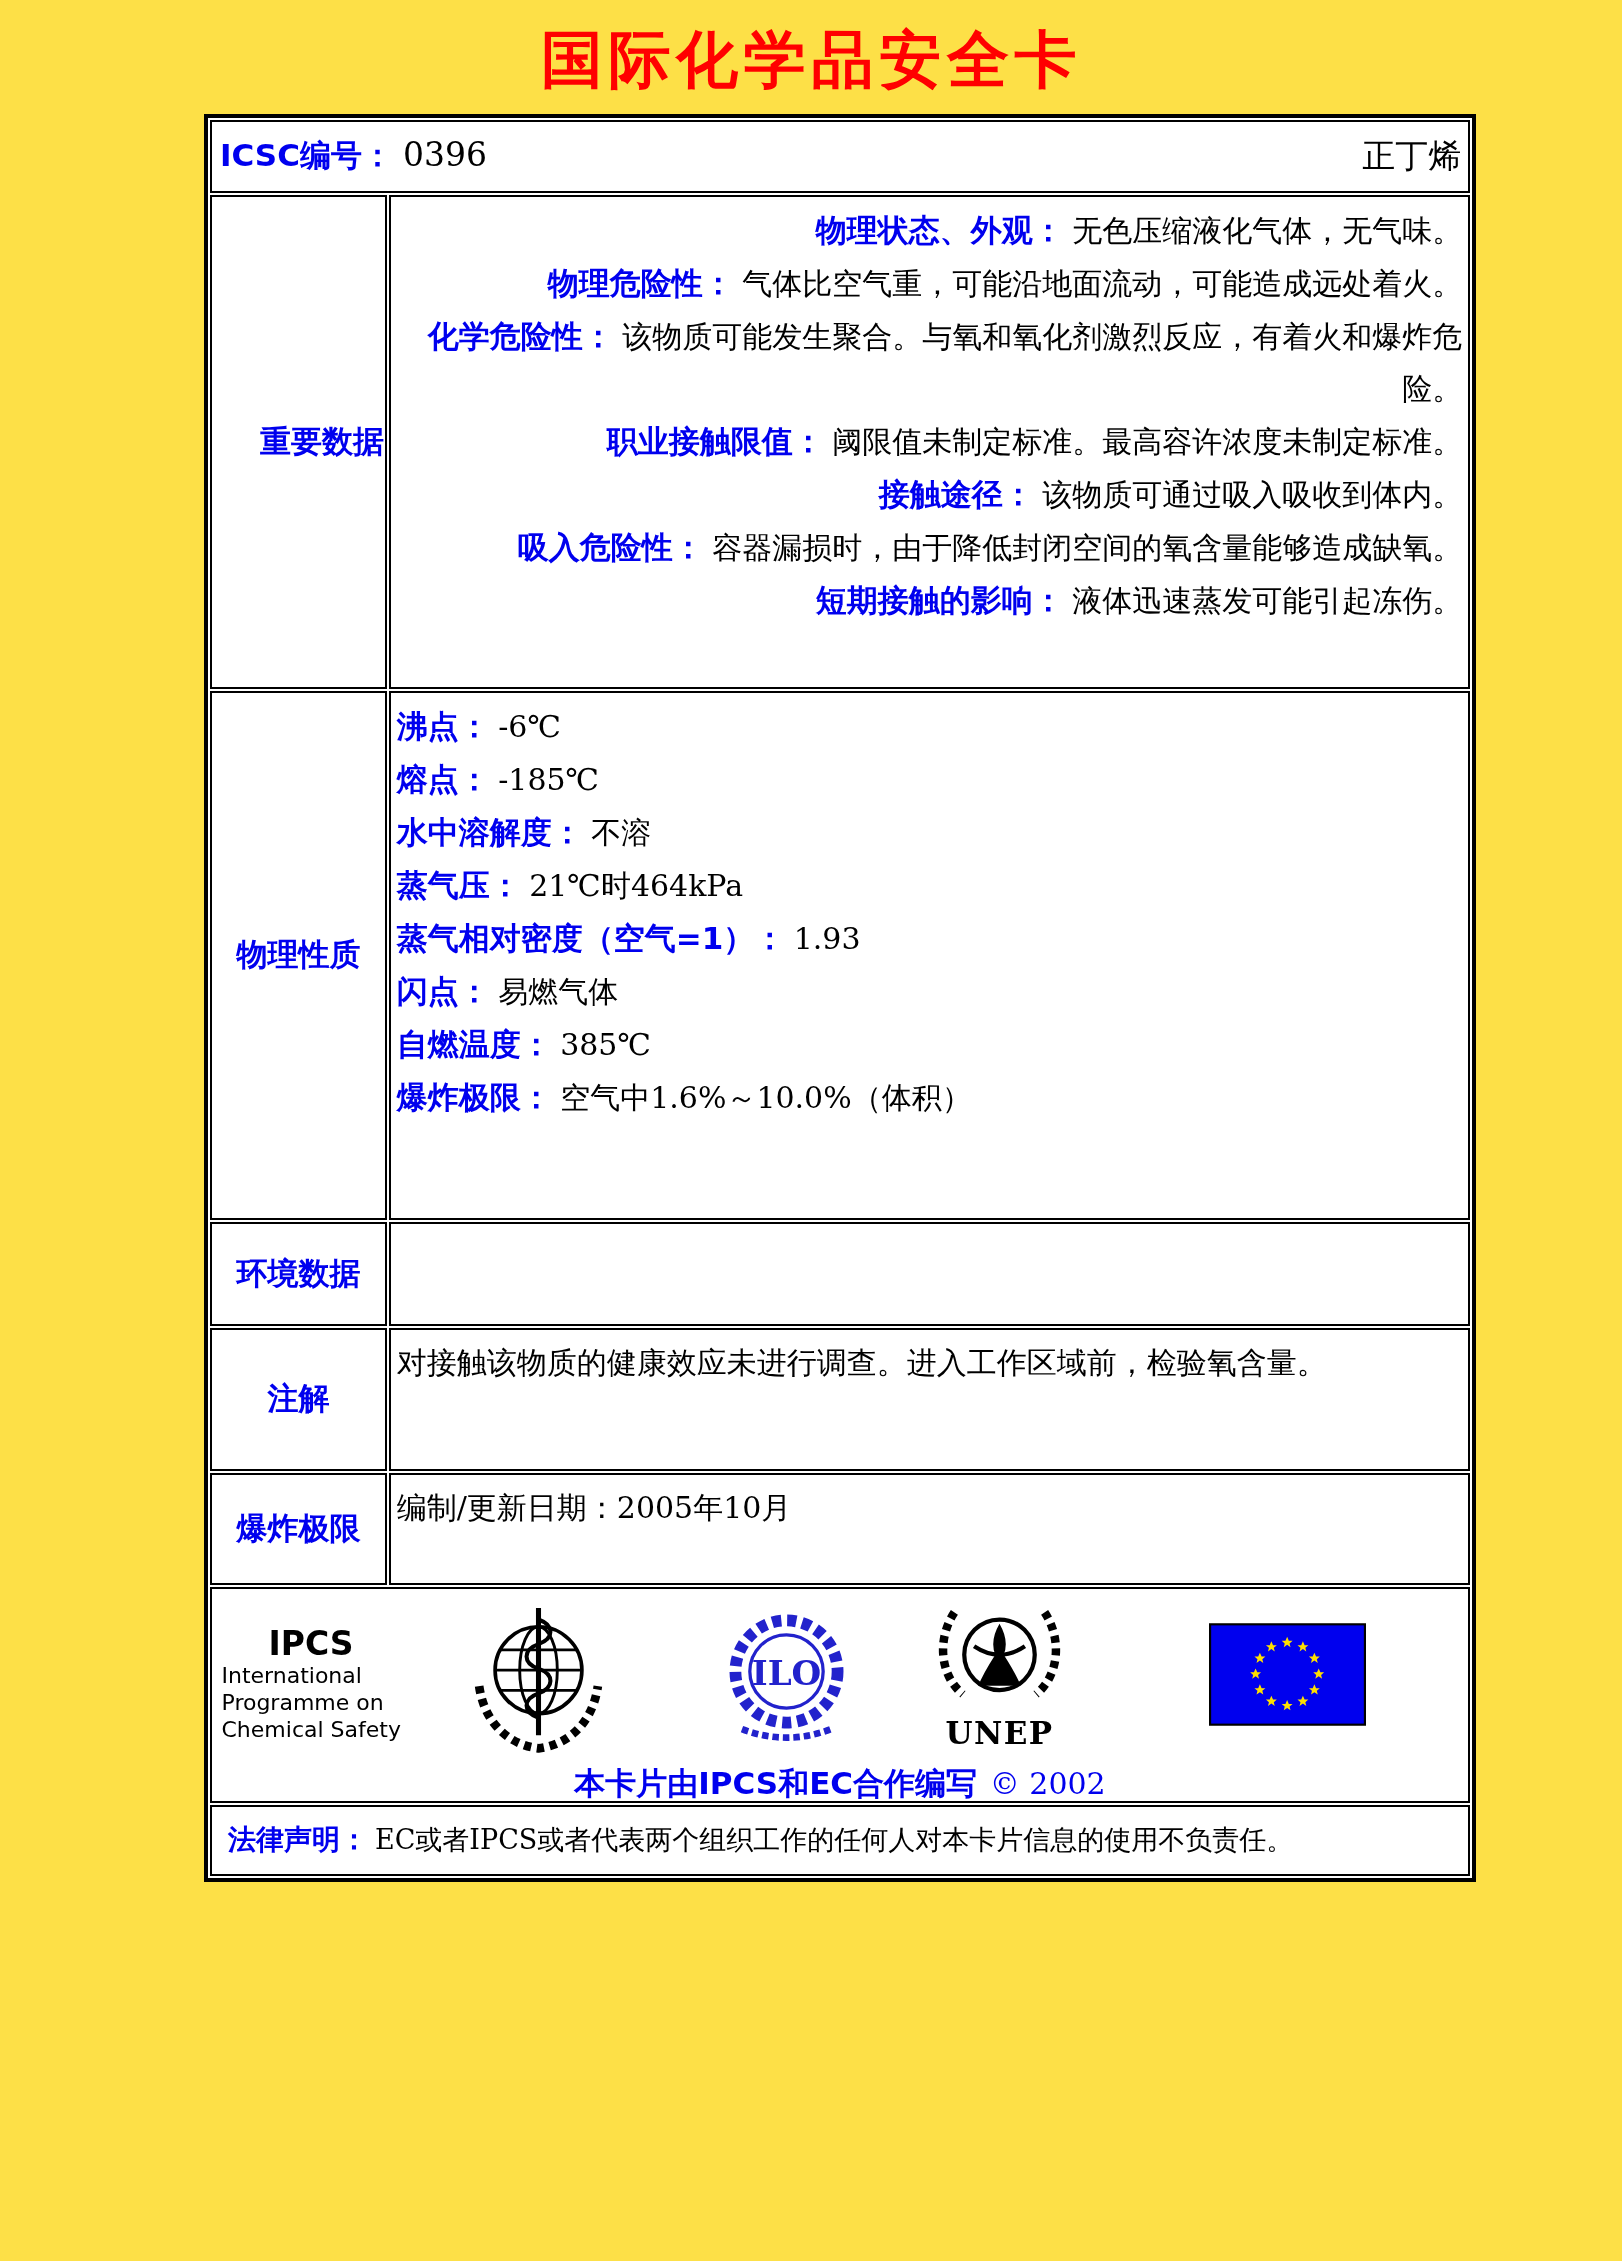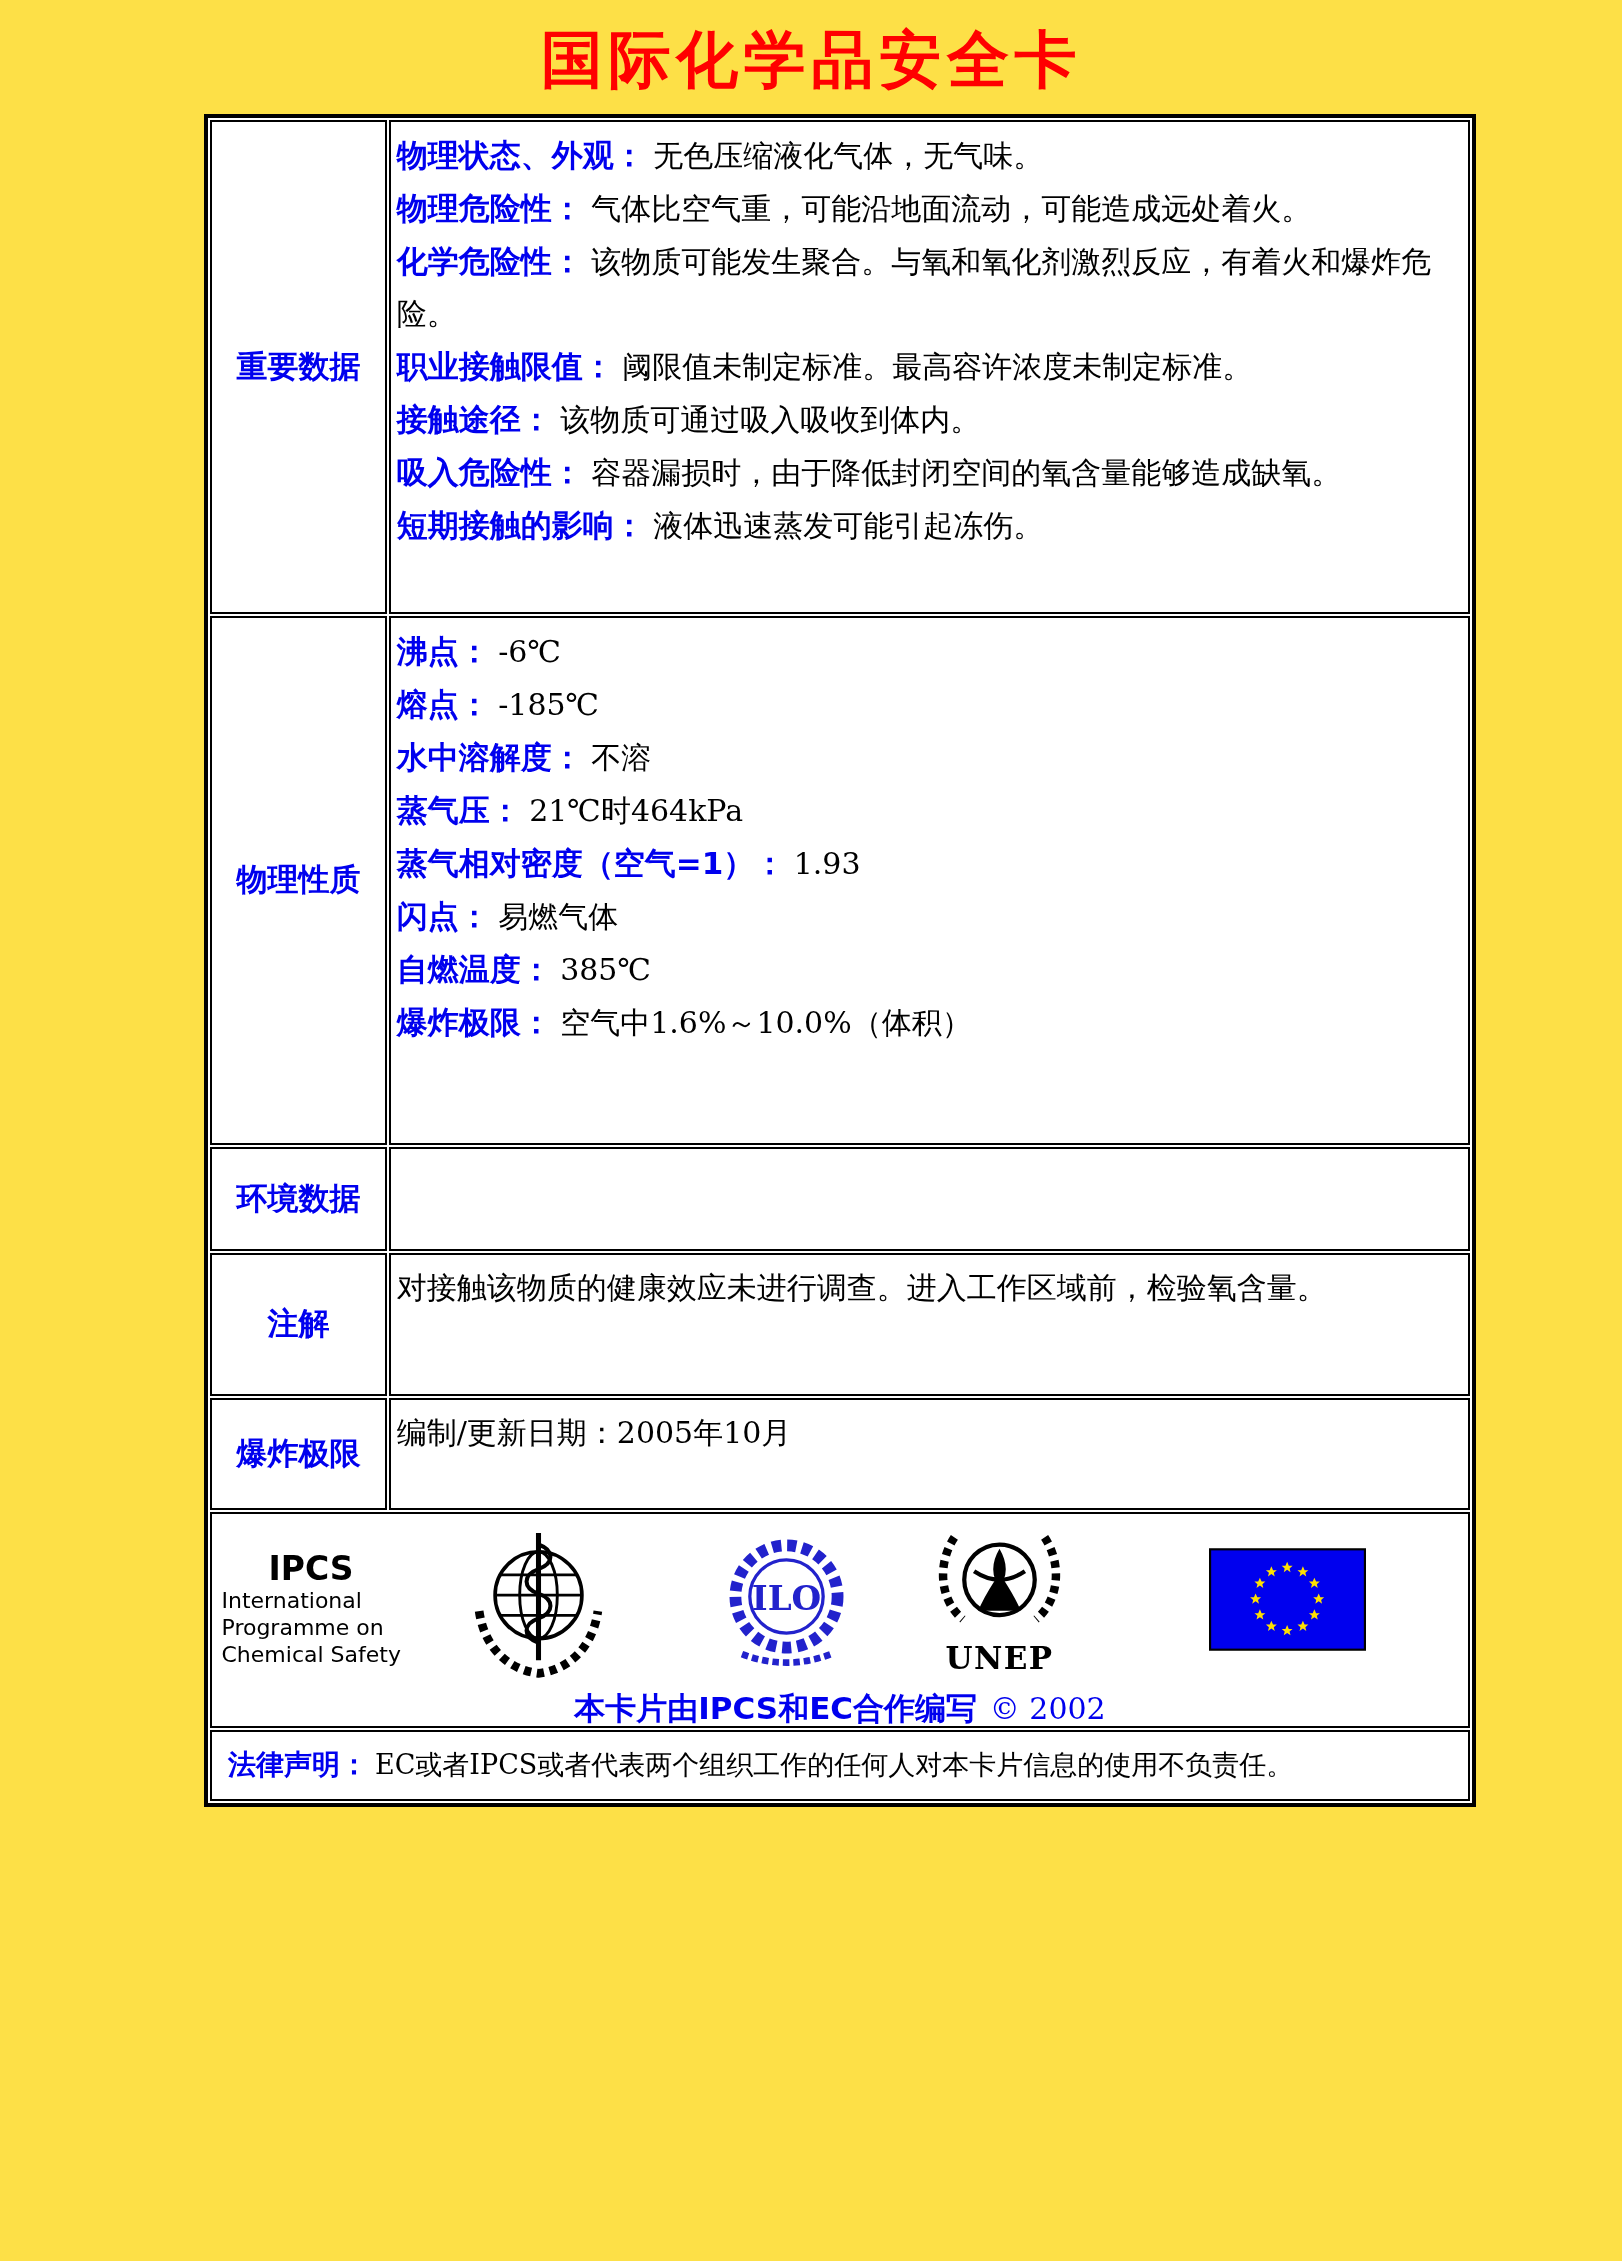--- a/index.html
+++ b/index.html
@@ -6,21 +6,21 @@
   .page{width:1623px;height:2261px;background:#fde047;overflow:hidden;position:relative;
         font-family:"DejaVu Sans",sans-serif;}
   .title{margin:18.4px 0 11.3px 0;text-align:center;color:#FF0000;font-weight:bold;
          font-size:62px;letter-spacing:5.7px;font-family:"DejaVu Serif",serif;}
   table.card{border-collapse:separate;border-spacing:2.8px;border:4.2px solid #000;
              margin-left:204px;width:1272px;table-layout:fixed;background:#fff;}
   td{border:2.1px solid #000;box-sizing:border-box;background:#fff;vertical-align:top;}
   td.lab{text-align:center;vertical-align:middle;color:#0000EE;font-weight:bold;font-size:31px;}
   td.con{font-family:"DejaVu Serif",serif;font-size:30px;color:#000;padding:7px 5.7px 5.7px 5.7px;}
   .r-header td{height:73px;}
-  .r-important td{height:494px;}
+  .r-important td{height:494px;text-align:right;}
   .r-physical td{height:529px;}
   .r-env td{height:104px;margin-top:44px;}
   .r-notes td{height:143px;}
   .r-additional td{height:112px;}
   .r-logos td{height:216px;}
   .r-legal td{height:71px;vertical-align:middle;}
   .hdr{display:flex;justify-content:space-between;align-items:center;height:100%;
        padding:0 5.7px 0 7px;}
   .hdr .l{color:#0000EE;font-weight:bold;font-size:31px;margin-right:10px;}
   .hdr .num{font-family:"DejaVu Serif",serif;font-size:33px;color:#000;}
@@ -54,20 +54,30 @@
 
   <h1 class="title">国际化学品安全卡</h1>
 
   <table class="card">
     <colgroup>
         <col style="width:177px">
         <col>
       </colgroup>
 
     <tbody>
+        <tr class="r-header">
+      <td colspan="2">
+        <div class="hdr">
+          <span>
+            <span class="l">ICSC编号：</span><span class="num">0396</span>
+          </span>
+          <span class="chem">正丁烯</span>
+        </div>
+      </td>
+    </tr>
 
     <tr class="r-important">
       <td class="lab">重要数据</td>
       <td class="con">
         <div class="ln"><span class="l">物理状态、外观：</span><span class="t">无色压缩液化气体，无气味。</span></div>
         <div class="ln"><span class="l">物理危险性：</span><span class="t">气体比空气重，可能沿地面流动，可能造成远处着火。</span></div>
         <div class="ln"><span class="l">化学危险性：</span><span class="t">该物质可能发生聚合。与氧和氧化剂激烈反应，有着火和爆炸危险。</span></div>
         <div class="ln"><span class="l">职业接触限值：</span><span class="t">阈限值未制定标准。最高容许浓度未制定标准。</span></div>
         <div class="ln"><span class="l">接触途径：</span><span class="t">该物质可通过吸入吸收到体内。</span></div>
         <div class="ln"><span class="l">吸入危险性：</span><span class="t">容器漏损时，由于降低封闭空间的氧含量能够造成缺氧。</span></div>

